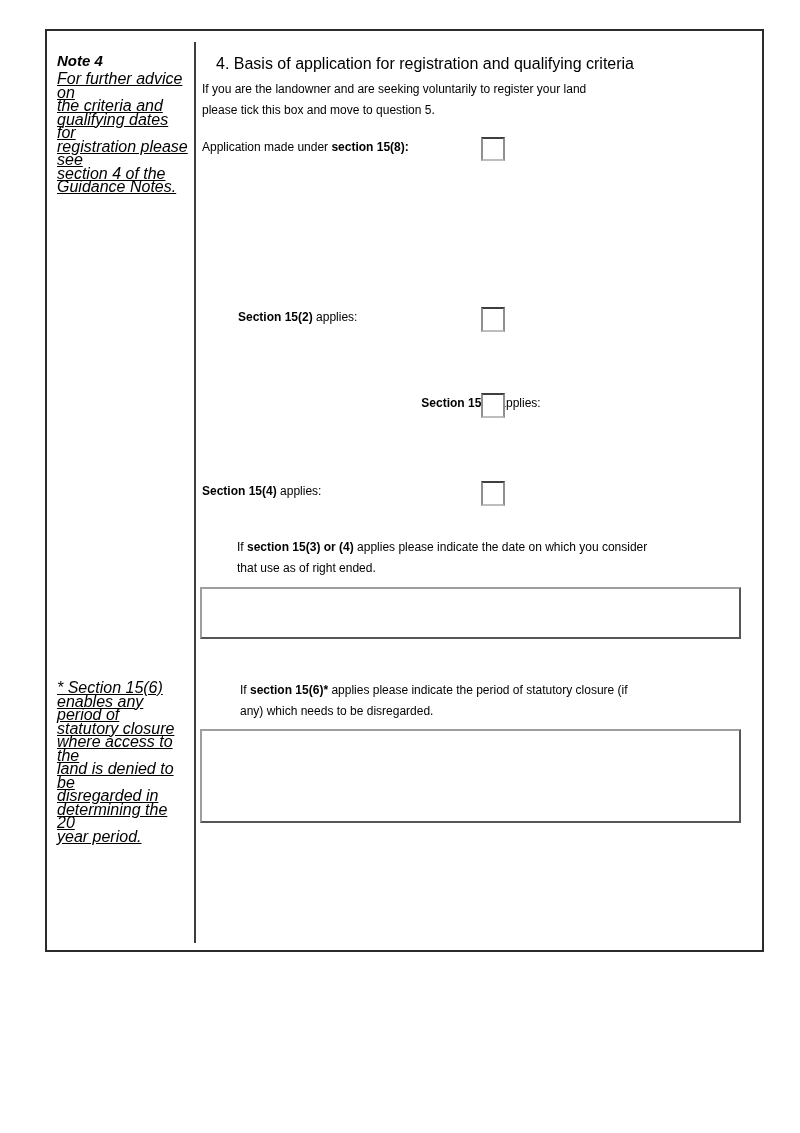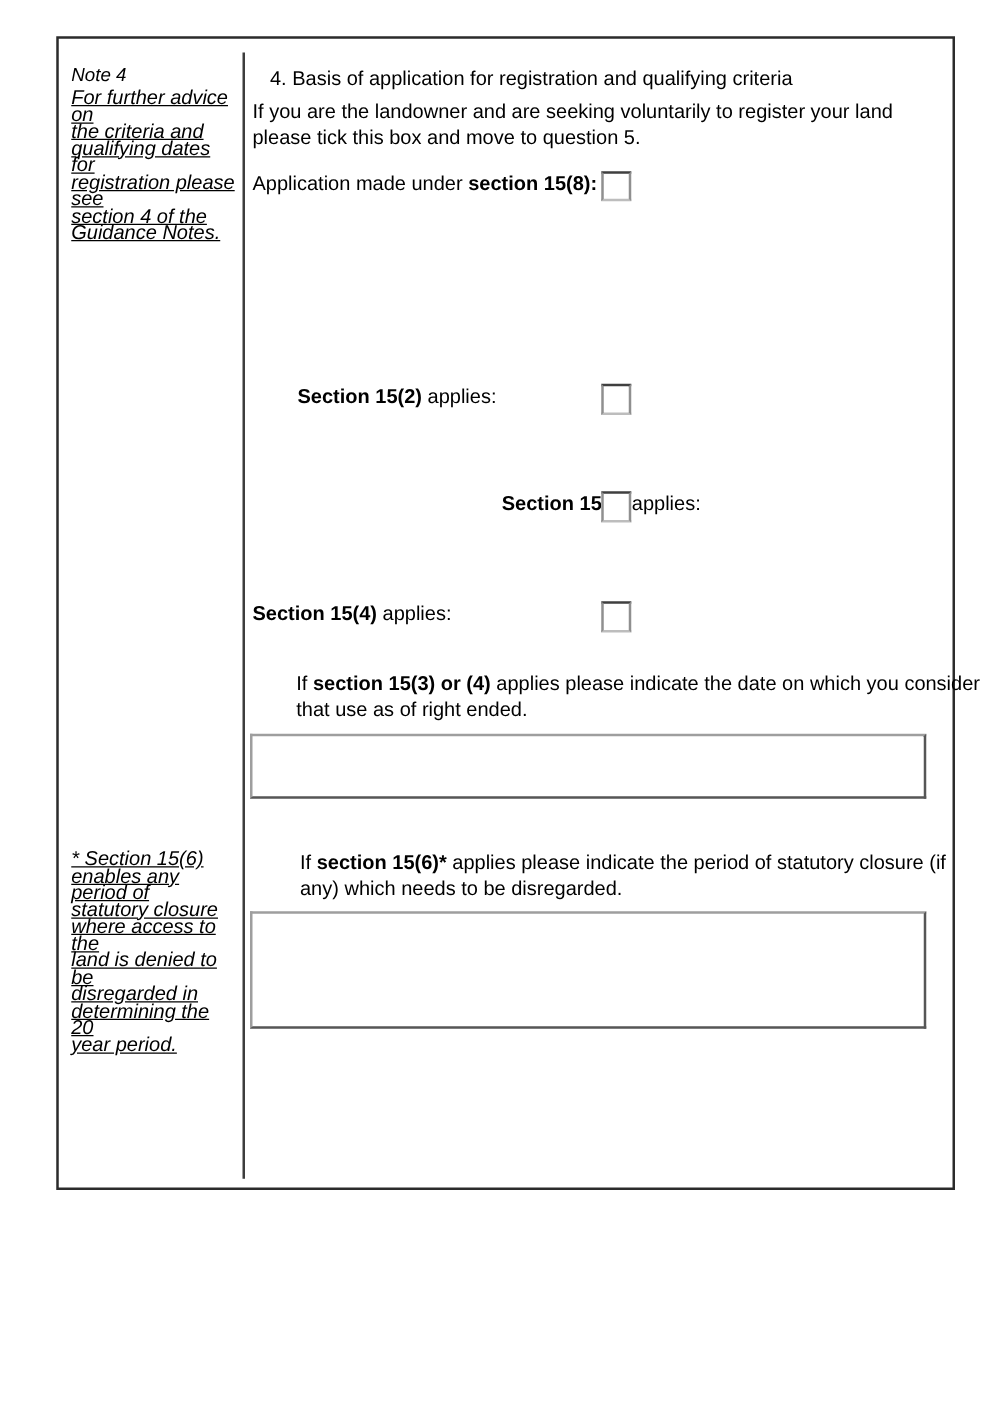--- a/index.html
+++ b/index.html
@@ -37,21 +37,21 @@
   
   .note {
     position: absolute;
     left: 57px;
     font-style: italic;
   }
   .note4 { top: 52px; width: 132px; }
   .note156 { top: 681px; width: 128px; }
   .note-title {
     font-size: 15px;
-    font-weight: normal;
+    font-weight: bold;
     line-height: 18px;
     margin-bottom: 2px;
   }
   .note-body {
     font-size: 16px;
     line-height: 13.5px;
     white-space: pre-line;
     text-decoration: underline;
   }
   
@@ -63,21 +63,21 @@
     margin: 0;
     font-size: 16px;
     font-weight: normal;
     line-height: 21px;
   }
   .para {
     position: absolute;
     left: 202px;
     width: 558px;
     margin: 0;
-    font-size: 16px;
+    font-size: 12px;
     line-height: 21px;
     white-space: pre-line;
   }
   .intro        { top: 79px;  }
   .line-15-8    { top: 137px; }
   .para-15-1    { top: 208px; }
   .row-label-1  { top: 307px; margin-left: 36px; }
   .row-label-2  { top: 393px; text-align: center; }
   .row-label-3  { top: 481px; }
   .date-para    { top: 537px; margin-left: 35px; }

